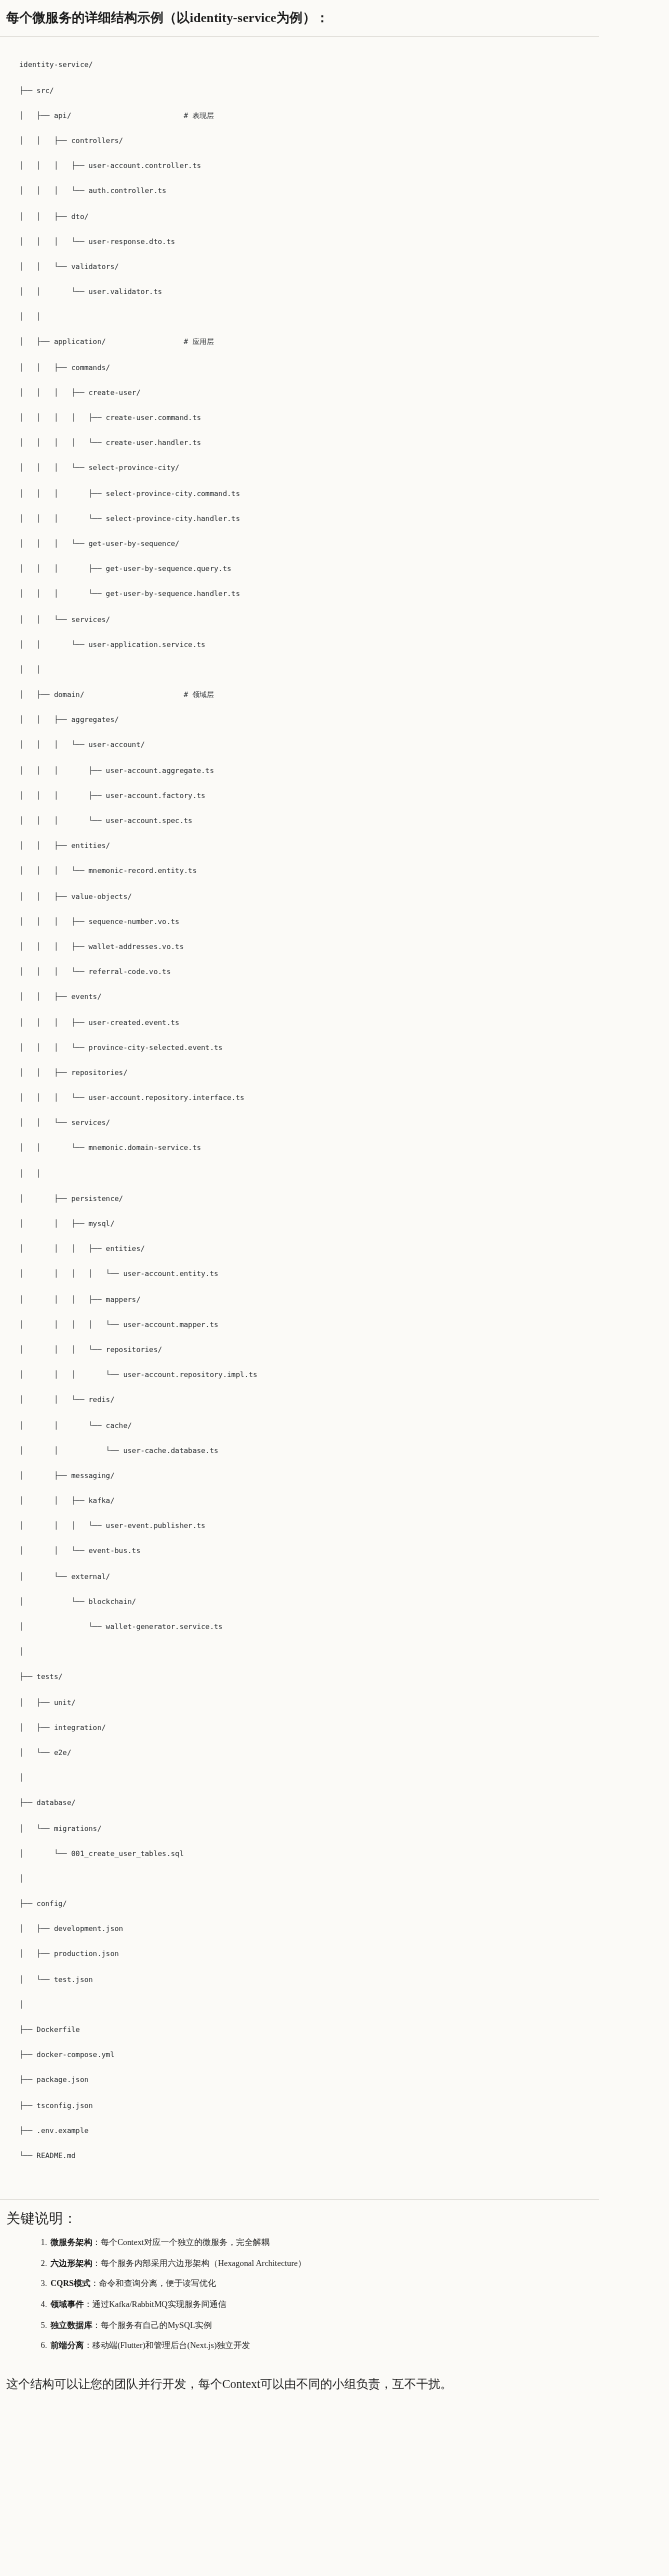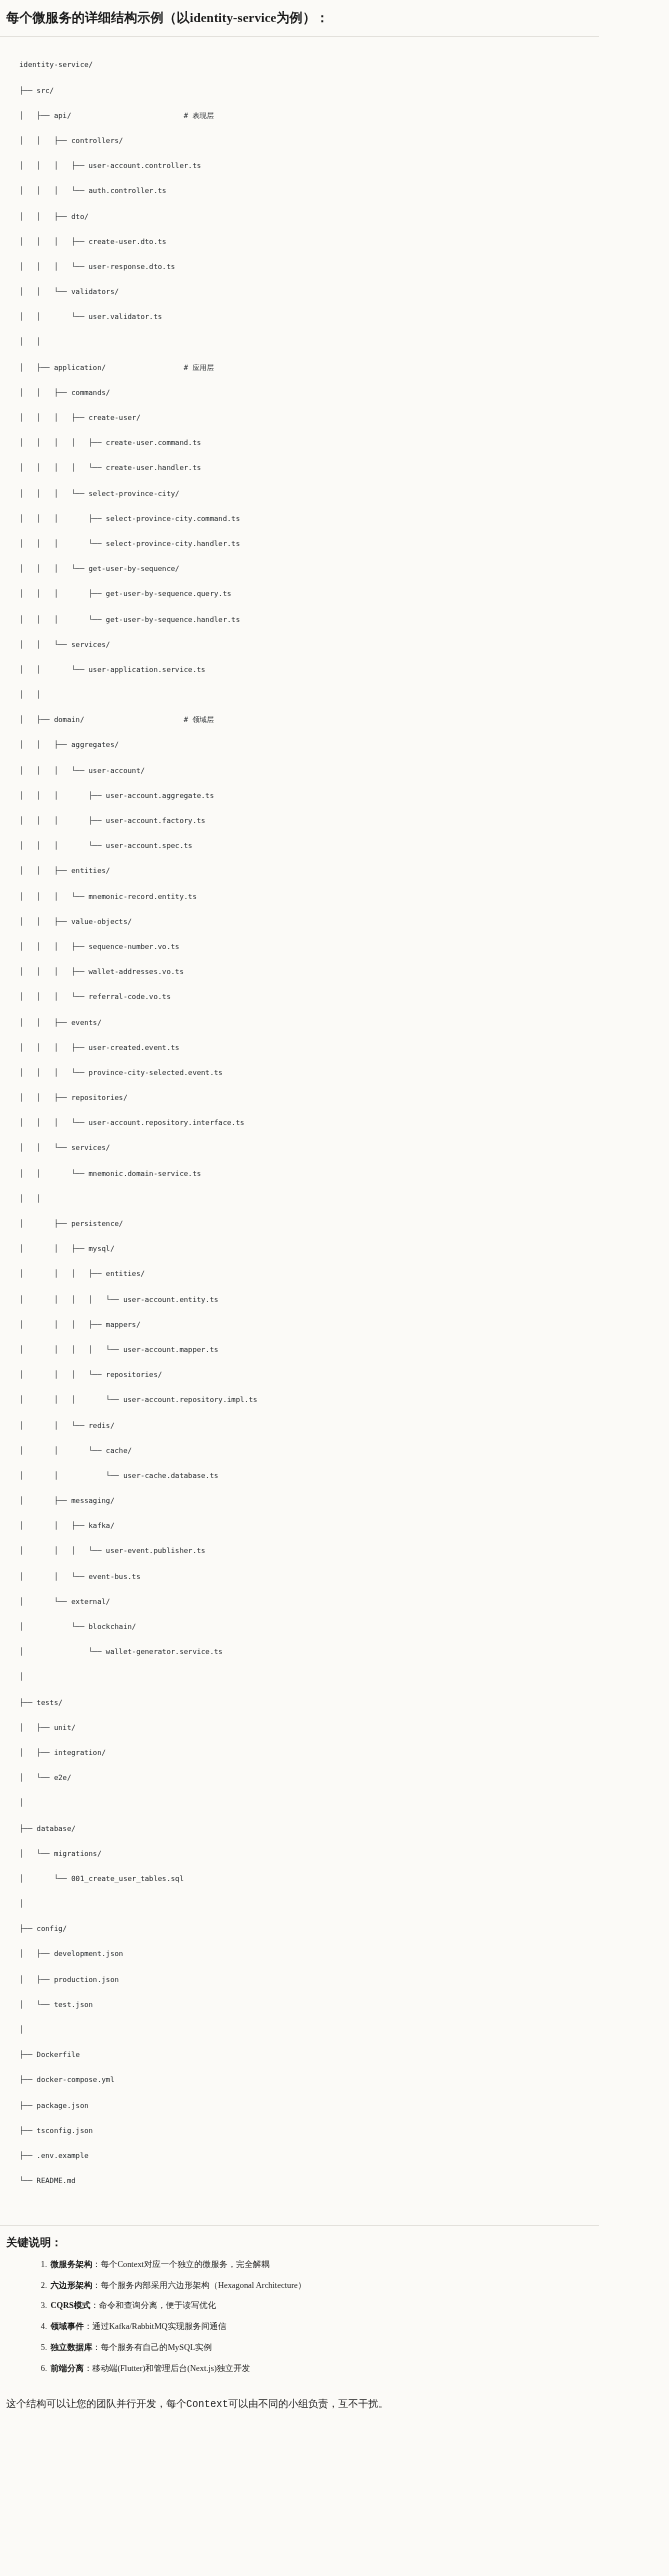--- a/index.html
+++ b/index.html
@@ -58,66 +58,64 @@
   }
   .tree .cmt {
     color: #22262a;
   }
 
   
   .keys-block {
     padding: 10px 6.3px 3.8px 6.3px;
   }
   .keys-title {
-    font-size: 11px;
-    font-weight: bold;
+    font-size: 14px;
+    font-weight: normal;
     margin: 0 0 8.8px 0;
     letter-spacing: 0.2px;
   }
   ol.keys {
     margin: 0;
     padding: 0 0 0 13.8px;
     list-style: decimal;
   }
   ol.keys > li {
     font-size: 8.4px;
     line-height: 1.5;
     margin-bottom: 8.1px;
     padding-left: 1.3px;
     margin-left: 29px;
   }
   ol.keys > li strong {
     font-weight: bold;
   }
   .closing {
-    font-size: 10px;
+    font-size: 12px;
     line-height: 1.6;
     margin: 10px 6.3px 8.8px 6.3px;
     padding: 0;
-    font-family: Liberation Mono, monospace;
   }
 </style>
 </head>
 <body>
 
 <div class="page">
 
   <h1 class="doc-title">每个微服务的详细结构示例（以identity-service为例）：</h1>
 
   <div class="rule"></div>
 
   <div class="tree-block">
     <pre class="tree" id="tree-pre"><span class="row">identity-service/</span>
 <span class="row">├── src/</span>
 <span class="row"><span>│   ├── api/                          </span><span class="cmt"># 表现层</span></span>
 <span class="row">│   │   ├── controllers/</span>
 <span class="row">│   │   │   ├── user-account.controller.ts</span>
 <span class="row">│   │   │   └── auth.controller.ts</span>
 <span class="row">│   │   ├── dto/</span>
-<span class="row">│   │   │   ├── create-user.dto.ts</span>
 <span class="row">│   │   │   └── user-response.dto.ts</span>
 <span class="row">│   │   └── validators/</span>
 <span class="row">│   │       └── user.validator.ts</span>
 <span class="row">│   │</span>
 <span class="row"><span>│   ├── application/                  </span><span class="cmt"># 应用层</span></span>
 <span class="row">│   │   ├── commands/</span>
 <span class="row">│   │   │   ├── create-user/</span>
 <span class="row">│   │   │   │   ├── create-user.command.ts</span>
 <span class="row">│   │   │   │   └── create-user.handler.ts</span>
 <span class="row">│   │   │   └── select-province-city/</span>

